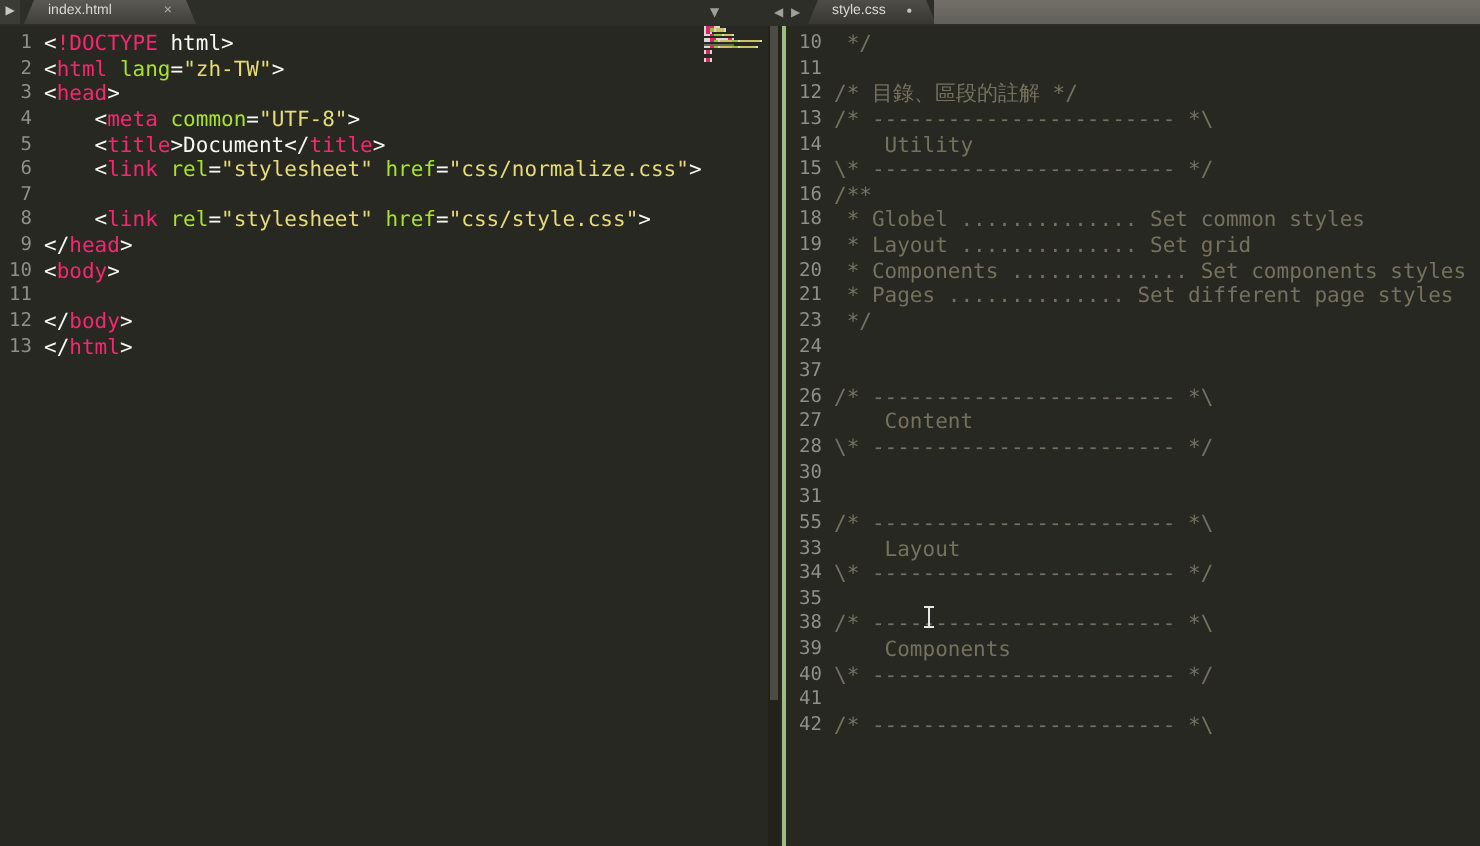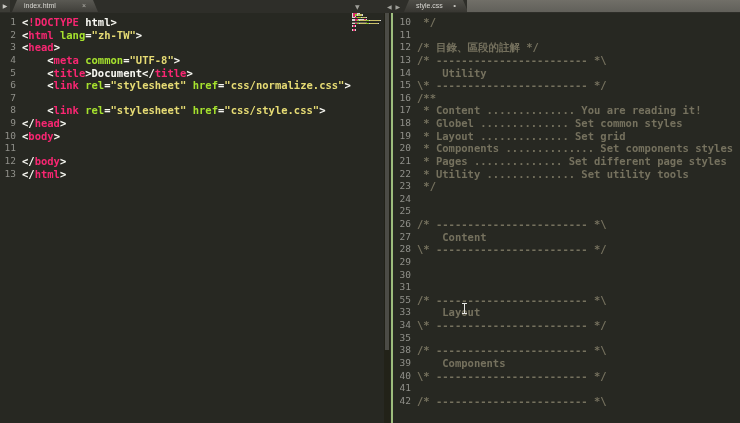--- a/index.html
+++ b/index.html
@@ -26,21 +26,21 @@
   .scroll-arrows{position:absolute;left:387px;top:1px;color:#a0a09a;font-size:6px;
     font-family:"DejaVu Sans",sans-serif;line-height:12px;letter-spacing:1px;}
   .tabbar-empty{position:absolute;left:467px;top:0;width:273px;height:12px;
     background:linear-gradient(#716f68,#61605a);}
   
   .editor{position:absolute;top:13px;height:410px;padding-top:3px;box-sizing:border-box;}
   .editor-left{left:0;width:352px;}
   .editor-right{left:395px;width:345px;}
   .row{display:flex;height:12.64px;line-height:12.64px;font-size:10.5px;white-space:pre;}
   .ln{flex:0 0 16px;text-align:right;color:var(--gutter);font-size:9.5px;margin-right:6px;}
-  .code{white-space:pre;font-weight:bold;}
+  .code{white-space:pre;}
   .seg-w{color:var(--plain)} .seg-t{color:var(--tag)} .seg-a{color:var(--attr)}
   .seg-s{color:var(--string)} .seg-c{color:var(--comment)}
   
   .minimap{position:absolute;left:352px;top:13px;width:31px;height:410px;background:#29291f00;}
   .mini-row{height:1.1px;margin-bottom:.35px;display:flex;}
   .mini-row span{display:inline-block;height:1.1px;opacity:.85;}
   .scroll-track{position:absolute;left:384px;top:13px;width:6px;height:410px;background:#222218;}
   .scroll-thumb{position:absolute;left:385px;top:13px;width:4px;height:337px;background:#4c4c46;}
   .pane-divider{position:absolute;left:391px;top:13px;width:2px;height:410px;background:var(--divider);}
   
@@ -176,33 +176,30 @@
   <div class="pane-divider"></div>
 
   <div class="editor editor-right" id="editor-right">
       <div class="row"><span class="ln">10</span><span class="code"><span class="seg-c"> */</span></span></div>
       <div class="row"><span class="ln">11</span><span class="code"></span></div>
       <div class="row"><span class="ln">12</span><span class="code"><span class="seg-c">/* 目錄、區段的註解 */</span></span></div>
       <div class="row"><span class="ln">13</span><span class="code"><span class="seg-c">/* ------------------------ *\</span></span></div>
       <div class="row"><span class="ln">14</span><span class="code"><span class="seg-c">    Utility</span></span></div>
       <div class="row"><span class="ln">15</span><span class="code"><span class="seg-c">\* ------------------------ */</span></span></div>
       <div class="row"><span class="ln">16</span><span class="code"><span class="seg-c">/**</span></span></div>
-      <div class="row"><span class="ln">17</span><span class="code"><span class="seg-c"> * Content .............. You are reading it!</span></span></div>
       <div class="row"><span class="ln">18</span><span class="code"><span class="seg-c"> * Globel .............. Set common styles</span></span></div>
       <div class="row"><span class="ln">19</span><span class="code"><span class="seg-c"> * Layout .............. Set grid</span></span></div>
       <div class="row"><span class="ln">20</span><span class="code"><span class="seg-c"> * Components .............. Set components styles</span></span></div>
       <div class="row"><span class="ln">21</span><span class="code"><span class="seg-c"> * Pages .............. Set different page styles</span></span></div>
-      <div class="row"><span class="ln">22</span><span class="code"><span class="seg-c"> * Utility .............. Set utility tools</span></span></div>
       <div class="row"><span class="ln">23</span><span class="code"><span class="seg-c"> */</span></span></div>
       <div class="row"><span class="ln">24</span><span class="code"></span></div>
-      <div class="row"><span class="ln">25</span><span class="code"></span></div>
+      <div class="row"><span class="ln">37</span><span class="code"></span></div>
       <div class="row"><span class="ln">26</span><span class="code"><span class="seg-c">/* ------------------------ *\</span></span></div>
       <div class="row"><span class="ln">27</span><span class="code"><span class="seg-c">    Content</span></span></div>
       <div class="row"><span class="ln">28</span><span class="code"><span class="seg-c">\* ------------------------ */</span></span></div>
-      <div class="row"><span class="ln">29</span><span class="code"></span></div>
       <div class="row"><span class="ln">30</span><span class="code"></span></div>
       <div class="row"><span class="ln">31</span><span class="code"></span></div>
       <div class="row"><span class="ln">55</span><span class="code"><span class="seg-c">/* ------------------------ *\</span></span></div>
       <div class="row"><span class="ln">33</span><span class="code"><span class="seg-c">    Layout</span></span></div>
       <div class="row"><span class="ln">34</span><span class="code"><span class="seg-c">\* ------------------------ */</span></span></div>
       <div class="row"><span class="ln">35</span><span class="code"></span></div>
       <div class="row"><span class="ln">38</span><span class="code"><span class="seg-c">/* ------------------------ *\</span></span></div>
       <div class="row"><span class="ln">39</span><span class="code"><span class="seg-c">    Components</span></span></div>
       <div class="row"><span class="ln">40</span><span class="code"><span class="seg-c">\* ------------------------ */</span></span></div>
       <div class="row"><span class="ln">41</span><span class="code"></span></div>

